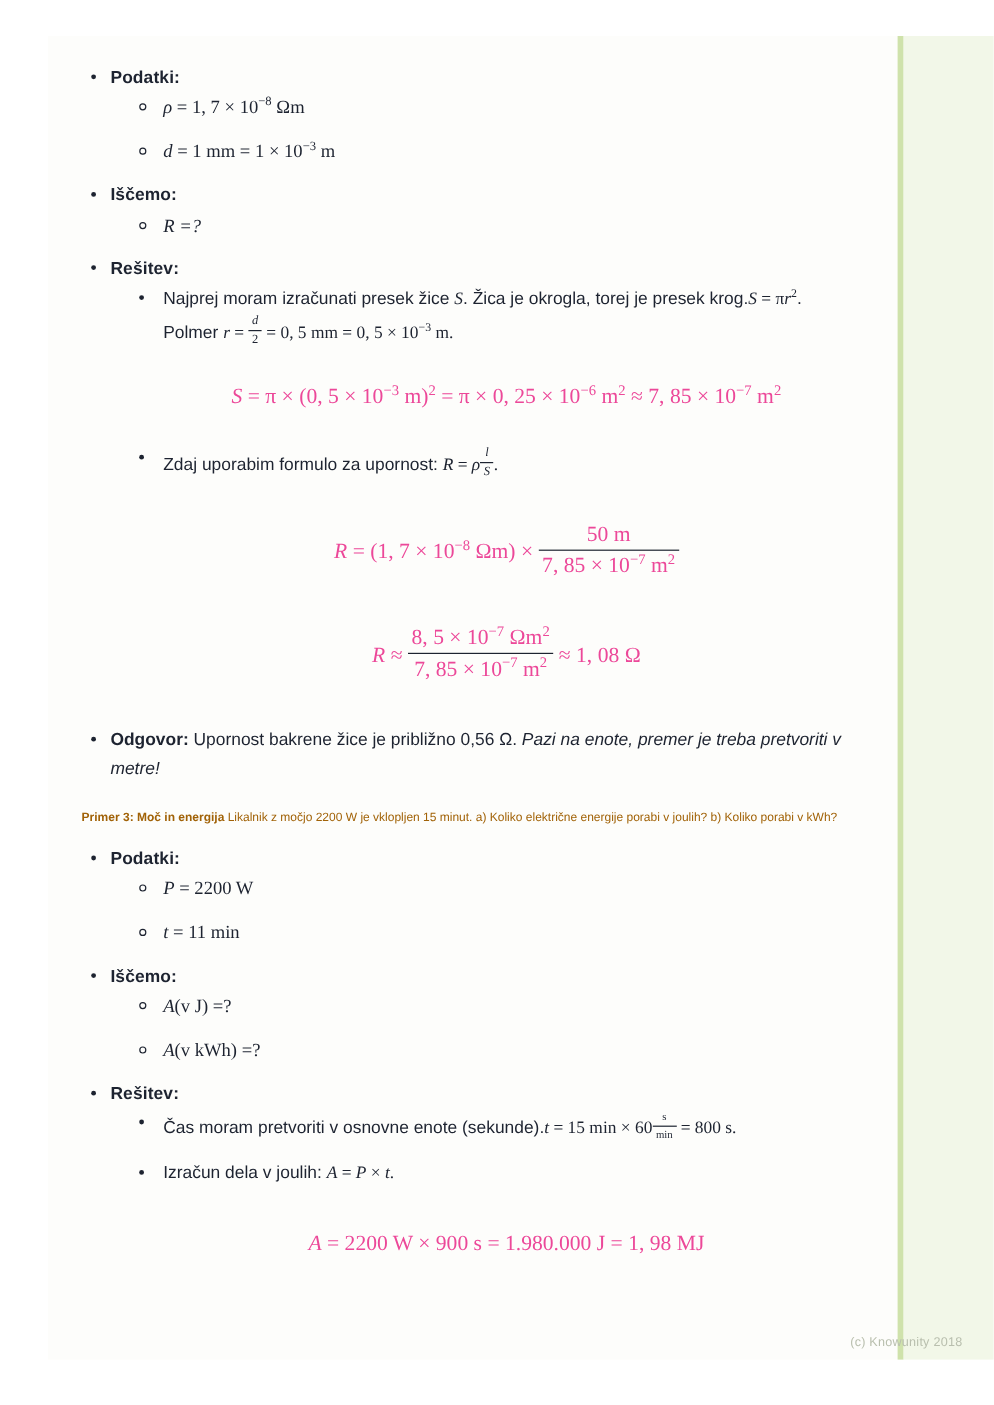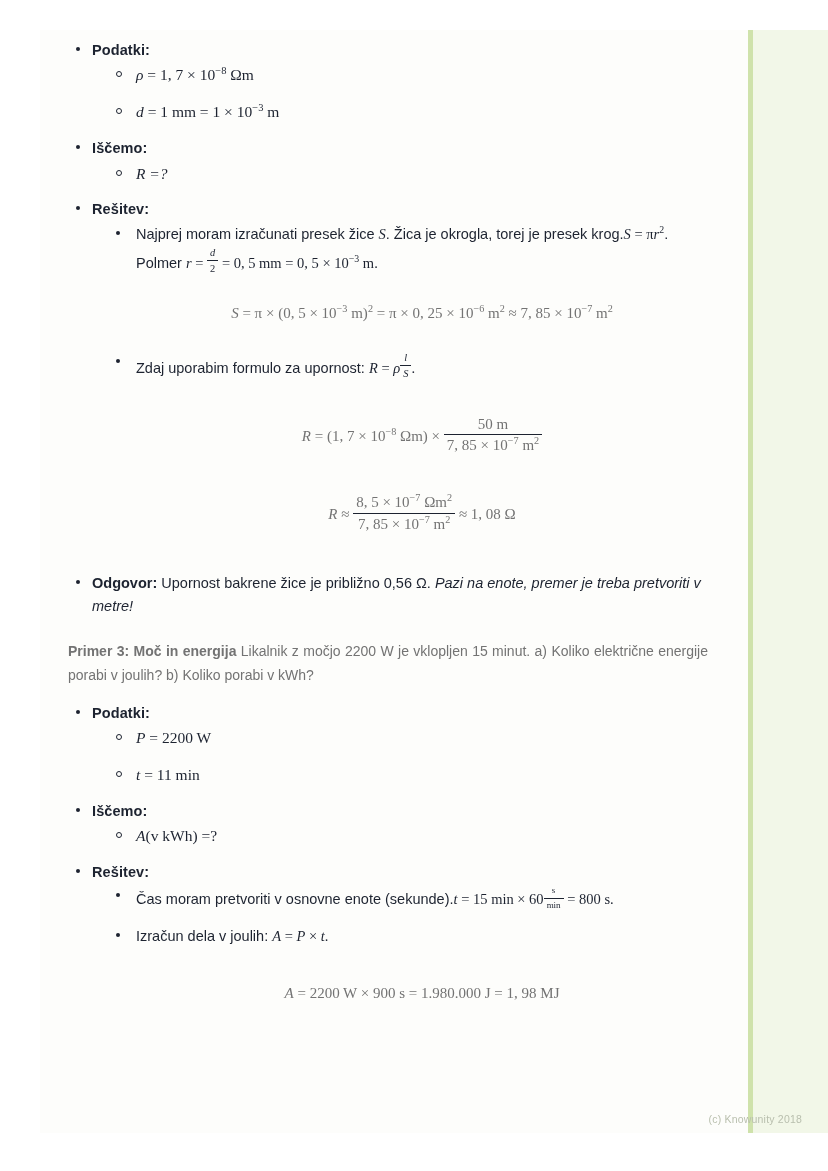--- a/index.html
+++ b/index.html
@@ -46,21 +46,21 @@
     top: 30px;
     width: 75px;
     height: 1103px;
     background: #f2f7e8;
   }
 
   
   .content {
     position: absolute;
     left: 40px;
-    top: 29px;
+    top: 44px;
     width: 708px;
     height: 1103px;
     box-sizing: border-box;
     padding: 10px 40px 10px 28px;
     color: #1d2330;
   }
 
   
   ul.lvl1 {
     list-style: none;
@@ -130,23 +130,23 @@
     font-family: "Liberation Serif", serif;
     font-style: italic;
   }
   .mrm { font-family: "Liberation Serif", serif; font-style: normal; }
   sup, sub { font-size: 68%; line-height: 0; }
   sup { vertical-align: super; }
 
   .display-eq {
     text-align: center;
     font-family: "Liberation Serif", serif;
-    font-size: 15px;
+    font-size: 18px;
     margin: 26px 0 26px 0;
-    color: #737373;
+    color: #ec4899;
   }
   .display-eq.tall { margin: 34px 0 38px 0; }
 
   
   .frac {
     display: inline-block;
     vertical-align: -0.5em;
     text-align: center;
     font-family: "Liberation Serif", serif;
   }
@@ -160,25 +160,25 @@
     display: block;
     padding: 1px 3px 0 3px;
     line-height: 1.25;
   }
   .frac.small { font-size: 0.72em; vertical-align: -0.42em; }
   .frac.tiny  { font-size: 0.62em; vertical-align: -0.40em; }
   .frac.big   { font-size: 1em; vertical-align: -0.62em; }
 
   
   .para {
-    font-size: 14px;
+    font-size: 10px;
     line-height: 1.75;
     margin: 20px 0 14px 0;
     text-align: justify;
-    color: #737373;
+    color: #a16207;
   }
   .para b { font-weight: bold; }
   .lead-b { font-weight: bold; }
   .ital { font-style: italic; }
 
   .sub-text {
     font-size: 14.5px;
     line-height: 1.62;
   }
 
@@ -281,20 +281,24 @@
           </li>
         </ul>
       </li>
 
       <li>
         <span class="bullet-disc"></span>
         <span class="hdr">Iščemo:</span>
         <ul class="lvl2">
           <li>
             <span class="bullet-circle"></span>
+            <span class="math"><span class="mathi">A</span><span class="mrm">(v J) =?</span></span>
+          </li>
+          <li>
+            <span class="bullet-circle"></span>
             <span class="math"><span class="mathi">A</span><span class="mrm">(v kWh) =?</span></span>
           </li>
         </ul>
       </li>
 
       <li>
         <span class="bullet-disc"></span>
         <span class="hdr">Rešitev:</span>
         <ul class="lvl2 solid">
 

